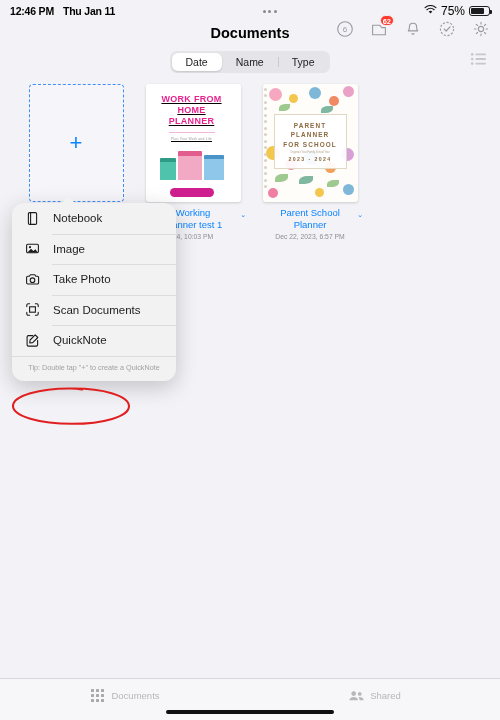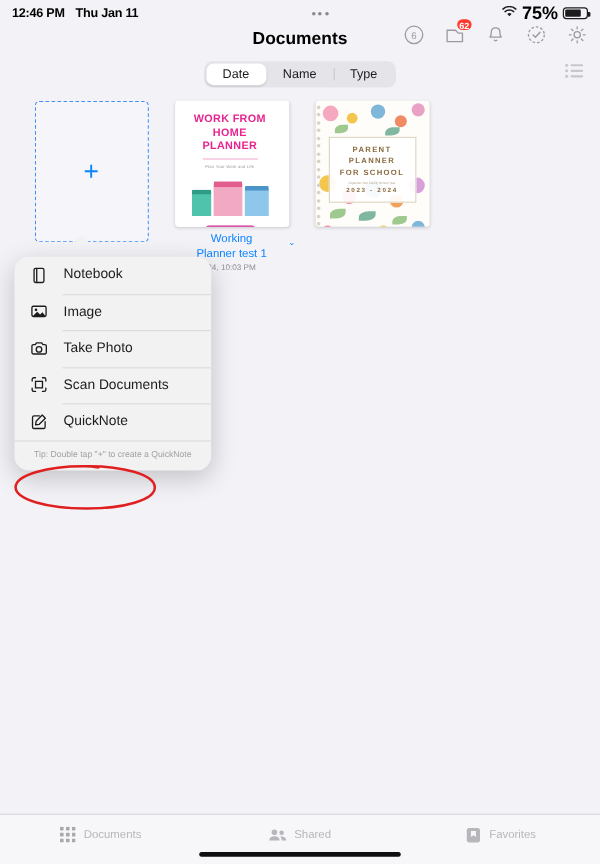--- a/index.html
+++ b/index.html
@@ -16,21 +16,21 @@
     position: absolute; top: 0; left: 0; width: 500px; height: 22px;
     display: flex; align-items: center; padding: 0 10px;
     font-size: 10.5px; font-weight: bold; color: #000;
   }
   .sb-time { margin-right: 9px; letter-spacing: -0.2px; }
   .sb-date { letter-spacing: -0.2px; }
   .sb-center { flex: 1; display: flex; justify-content: center; align-items: center; }
   .sb-dots { display: flex; gap: 2.5px; }
   .sb-dots i { width: 3px; height: 3px; border-radius: 50%; background: #8a8a8e; display: block; }
   .sb-right { display: flex; align-items: center; gap: 4px; }
-  .sb-pct { font-size: 15px; font-weight: bold; }
+  .sb-pct { font-size: 12px; font-weight: normal; }
   .batt { width: 21px; height: 10.5px; border: 1.2px solid #1c1c1e; border-radius: 3px; position: relative; padding: 1.2px; }
   .batt::after { content:""; position:absolute; right:-3px; top:3px; width:1.8px; height:4px; background:#1c1c1e; border-radius:0 1px 1px 0; }
   .batt span { display:block; height:100%; width:75%; background:#1c1c1e; border-radius:1px; }
 
   
   .navbar {
     position: absolute; top: 22px; left: 0; width: 500px; height: 22px;
     display: flex; align-items: center; justify-content: center;
   }
   .nav-title { font-size: 14.5px; font-weight: bold; color: #000; }
@@ -57,23 +57,24 @@
   .seg:not(.active)::before {
     content: ""; position: absolute; left: 0; top: 4px; bottom: 4px; width: 1px; background: #c9c9ce;
   }
   .seg.active + .seg::before { display: none; }
   .viewtoggle { position: absolute; right: 12px; top: 52px; width: 18px; height: 14px; color: #8e8e93; }
 
   
   .grid { position: absolute; top: 84px; left: 0; width: 500px; }
   .cell { position: absolute; width: 118px; }
   .thumb {
-    width: 95px; height: 105px; margin: 0 auto; border-radius: 3px;
+    width: 95px; height: 118px; margin: 0 auto; border-radius: 3px;
     position: relative; overflow: hidden; background: #fff;
     box-shadow: 0 1px 3px rgba(0,0,0,.16);
+    text-decoration: underline;
   }
   .addtile {
     width: 95px; height: 118px; margin: 0 auto;
     border: 1.6px dashed #3f8efc; border-radius: 4px;
     background: rgba(255,255,255,.35);
     display: flex; align-items: center; justify-content: center;
   }
   .plus { color: #0a84ff; font-size: 22px; font-weight: 300; line-height: 1; }
 
   
@@ -104,21 +105,21 @@
   .pp .spiral { position: absolute; left: 0; top: 0; bottom: 0; width: 5px; }
   .pp .spiral i { display: block; height: 3px; margin: 3.5px 1px; background: #d9d2c4; border-radius: 2px; }
 
   .meta { text-align: center; margin-top: 5px; position: relative; }
   .meta .name { font-size: 9.5px; color: #0a84ff; line-height: 1.28; }
   .meta .date { font-size: 6.8px; color: #8e8e93; margin-top: 2px; }
   .meta .chev { position: absolute; right: 6px; top: 4px; color: #0a84ff; font-size: 7px; }
 
   
   .menu {
-    position: absolute; left: 12px; top: 214px; width: 164px;
+    position: absolute; left: 12px; top: 203px; width: 164px;
     background: #f2f2f2; border-radius: 12px;
     box-shadow: 0 6px 22px rgba(0,0,0,.20);
     overflow: hidden; z-index: 30;
   }
   .menu-arrow {
     position: absolute; left: 60px; top: 196px; width: 0; height: 0;
     border-left: 8px solid transparent; border-right: 8px solid transparent;
     border-bottom: 8px solid #f2f2f2; z-index: 31;
   }
   .mi {
@@ -313,20 +314,26 @@
             <i></i>
             <i></i>
             <i></i>
             <i></i>
             <i></i>
             <i></i>
             <i></i>
             <i></i>
         </div>
       </div>
+      <div class="meta">
+        <div class="name">Parent School</div>
+        <div class="name">Planner</div>
+        <div class="date">Dec 22, 2023, 6:57 PM</div>
+        <div class="chev">⌄</div>
+      </div>
     </div>
 
   </div>
 
   <div class="menu-arrow"></div>
   <div class="menu">
 
     <div class="mi">
       <span class="mico">
         <svg width="15" height="15" viewBox="0 0 15 15">
@@ -417,25 +424,16 @@
             <g fill="#b6b6bb">
               <circle cx="5" cy="3.4" r="2.5"></circle>
               <circle cx="11.4" cy="3.8" r="2"></circle>
               <path d="M.4 10.6c0-2.3 2-3.6 4.6-3.6s4.6 1.3 4.6 3.6z"></path>
               <path d="M10.2 7.2c2.6-.3 5.4.8 5.4 3.4h-4.2c0-1.3-.4-2.5-1.2-3.4z"></path>
             </g>
           </svg>
       </span>
       <span class="tlbl">Shared</span>
     </div>
-    <div class="tab">
-      <span class="tico">
-        <svg width="13" height="14" viewBox="0 0 13 14">
-            <rect x="1" y="1" width="11" height="12" rx="1.8" fill="#b6b6bb"></rect>
-            <path d="M4.4 3.4h4.2v5.2L6.5 7 4.4 8.6z" fill="#f7f7fa"></path>
-          </svg>
-      </span>
-      <span class="tlbl">Favorites</span>
-    </div>
   </div>
   <div class="homebar"></div>
 
 </div>
 
 </body></html>

